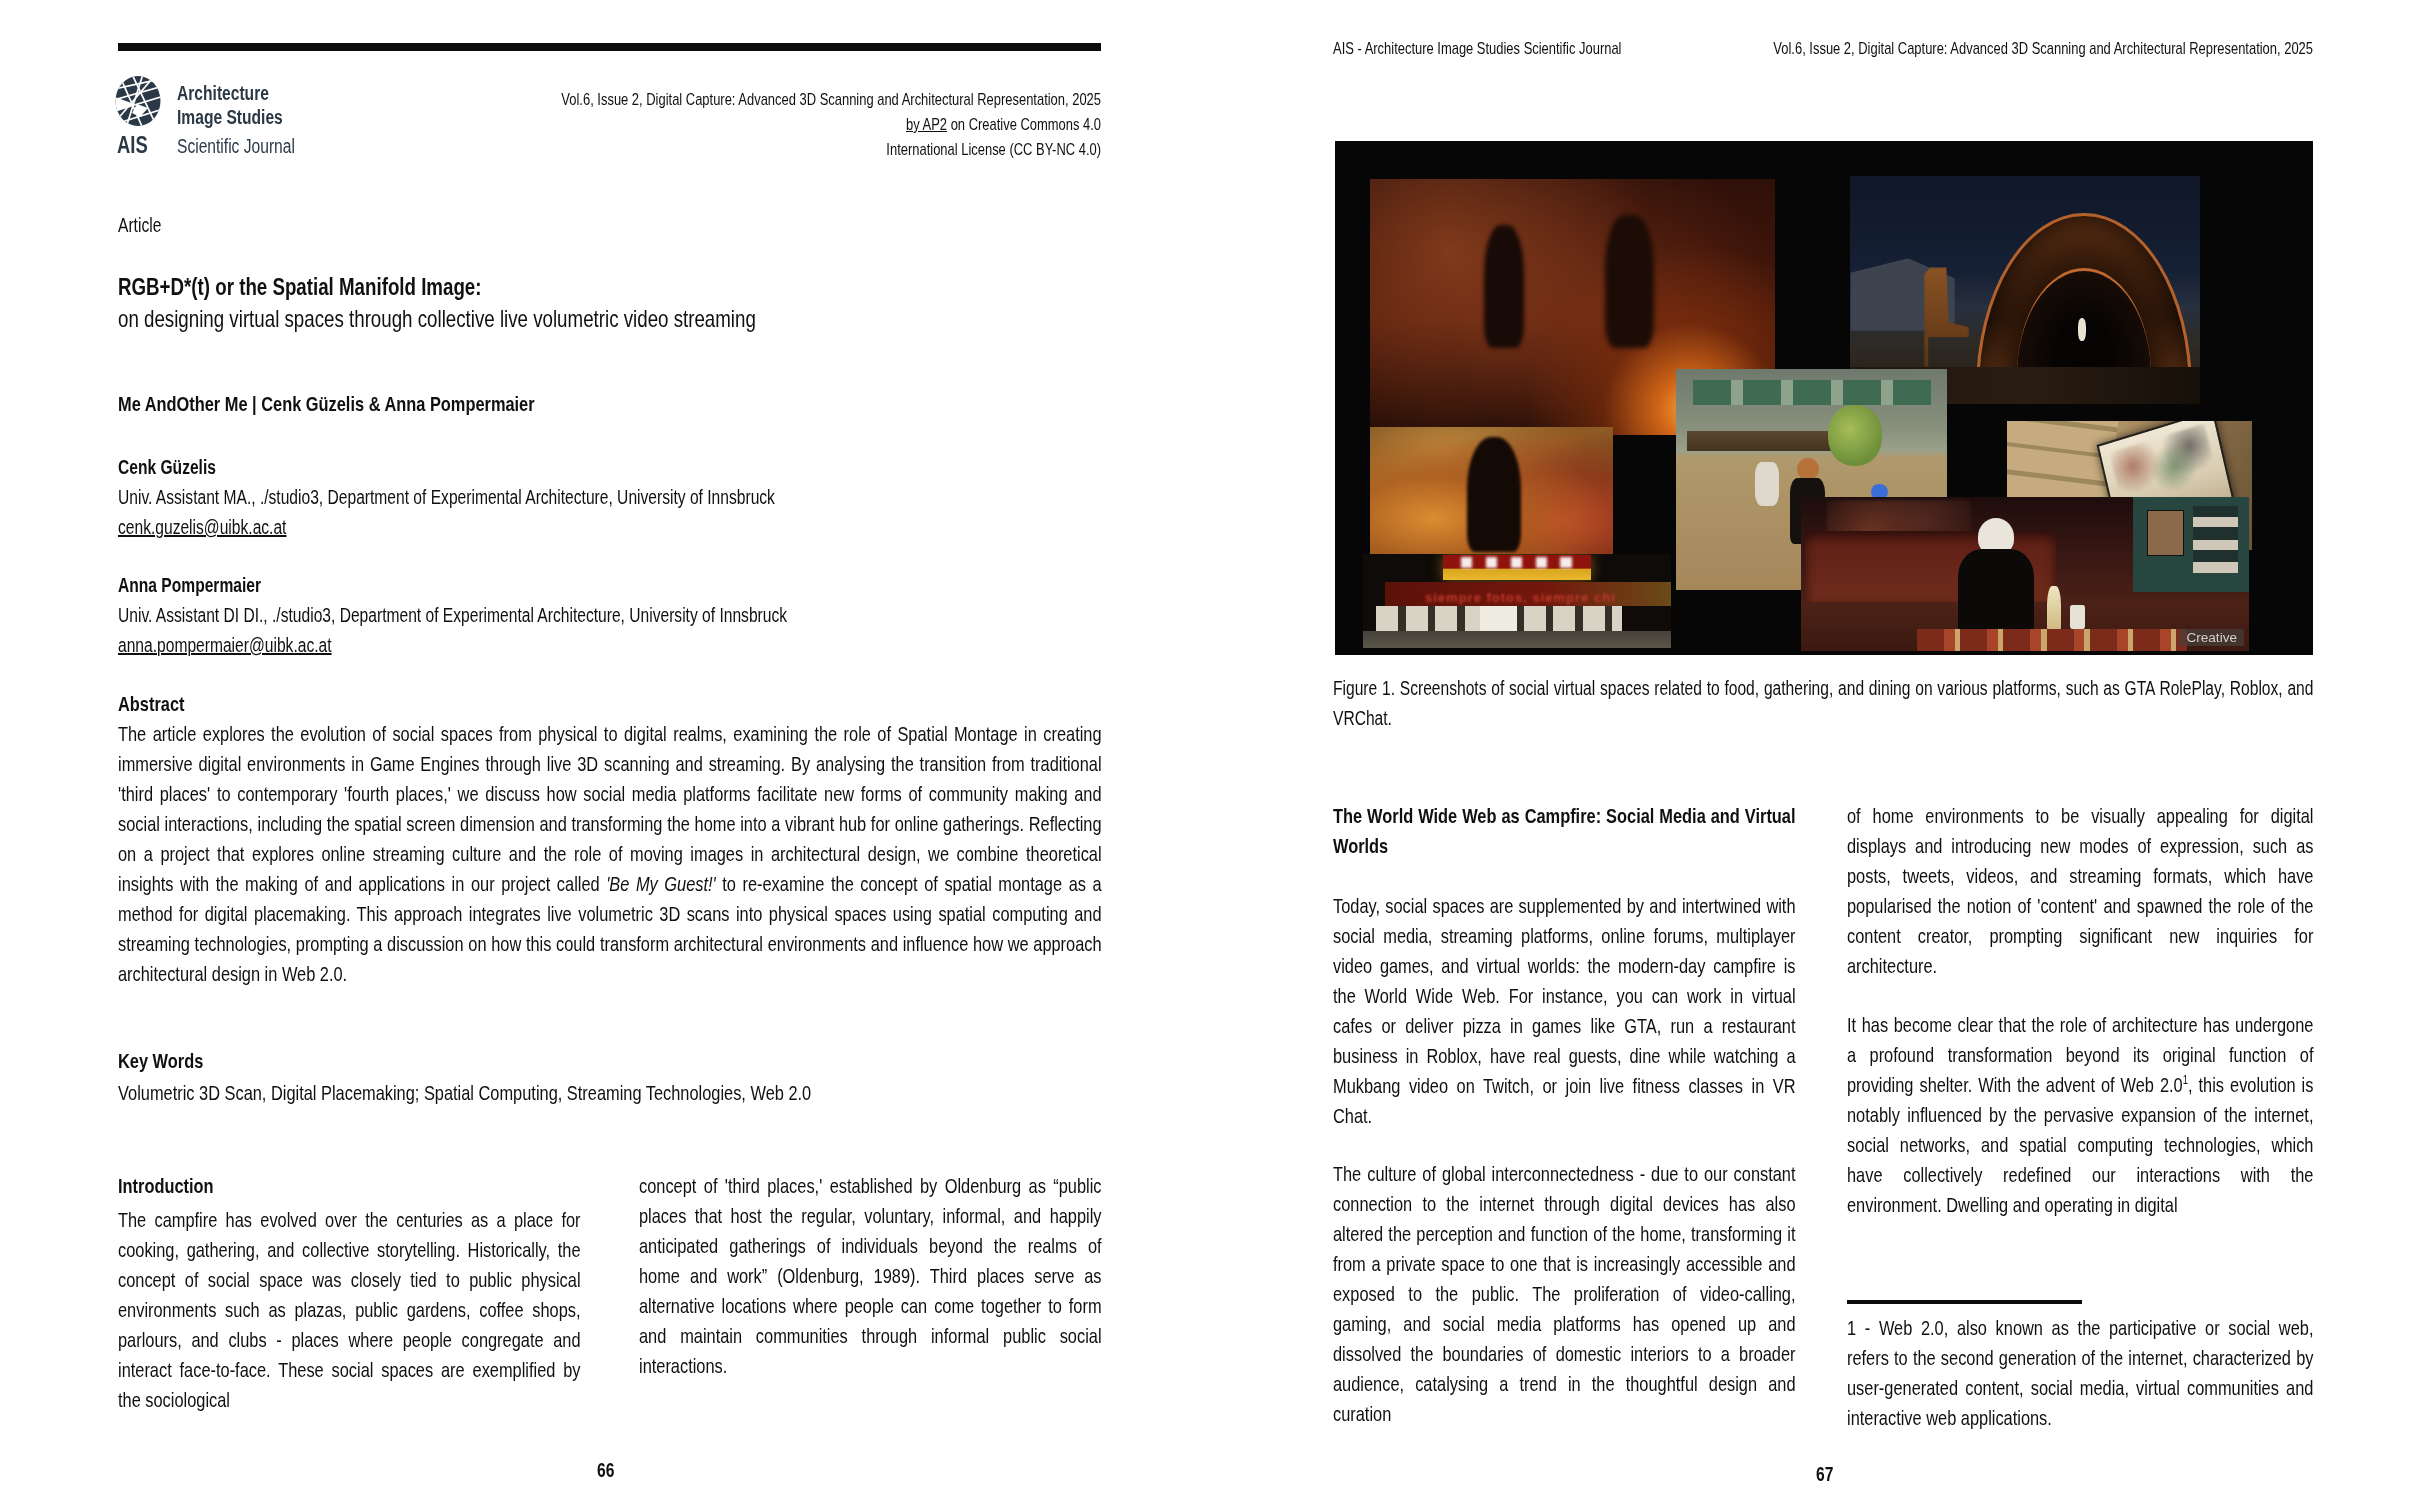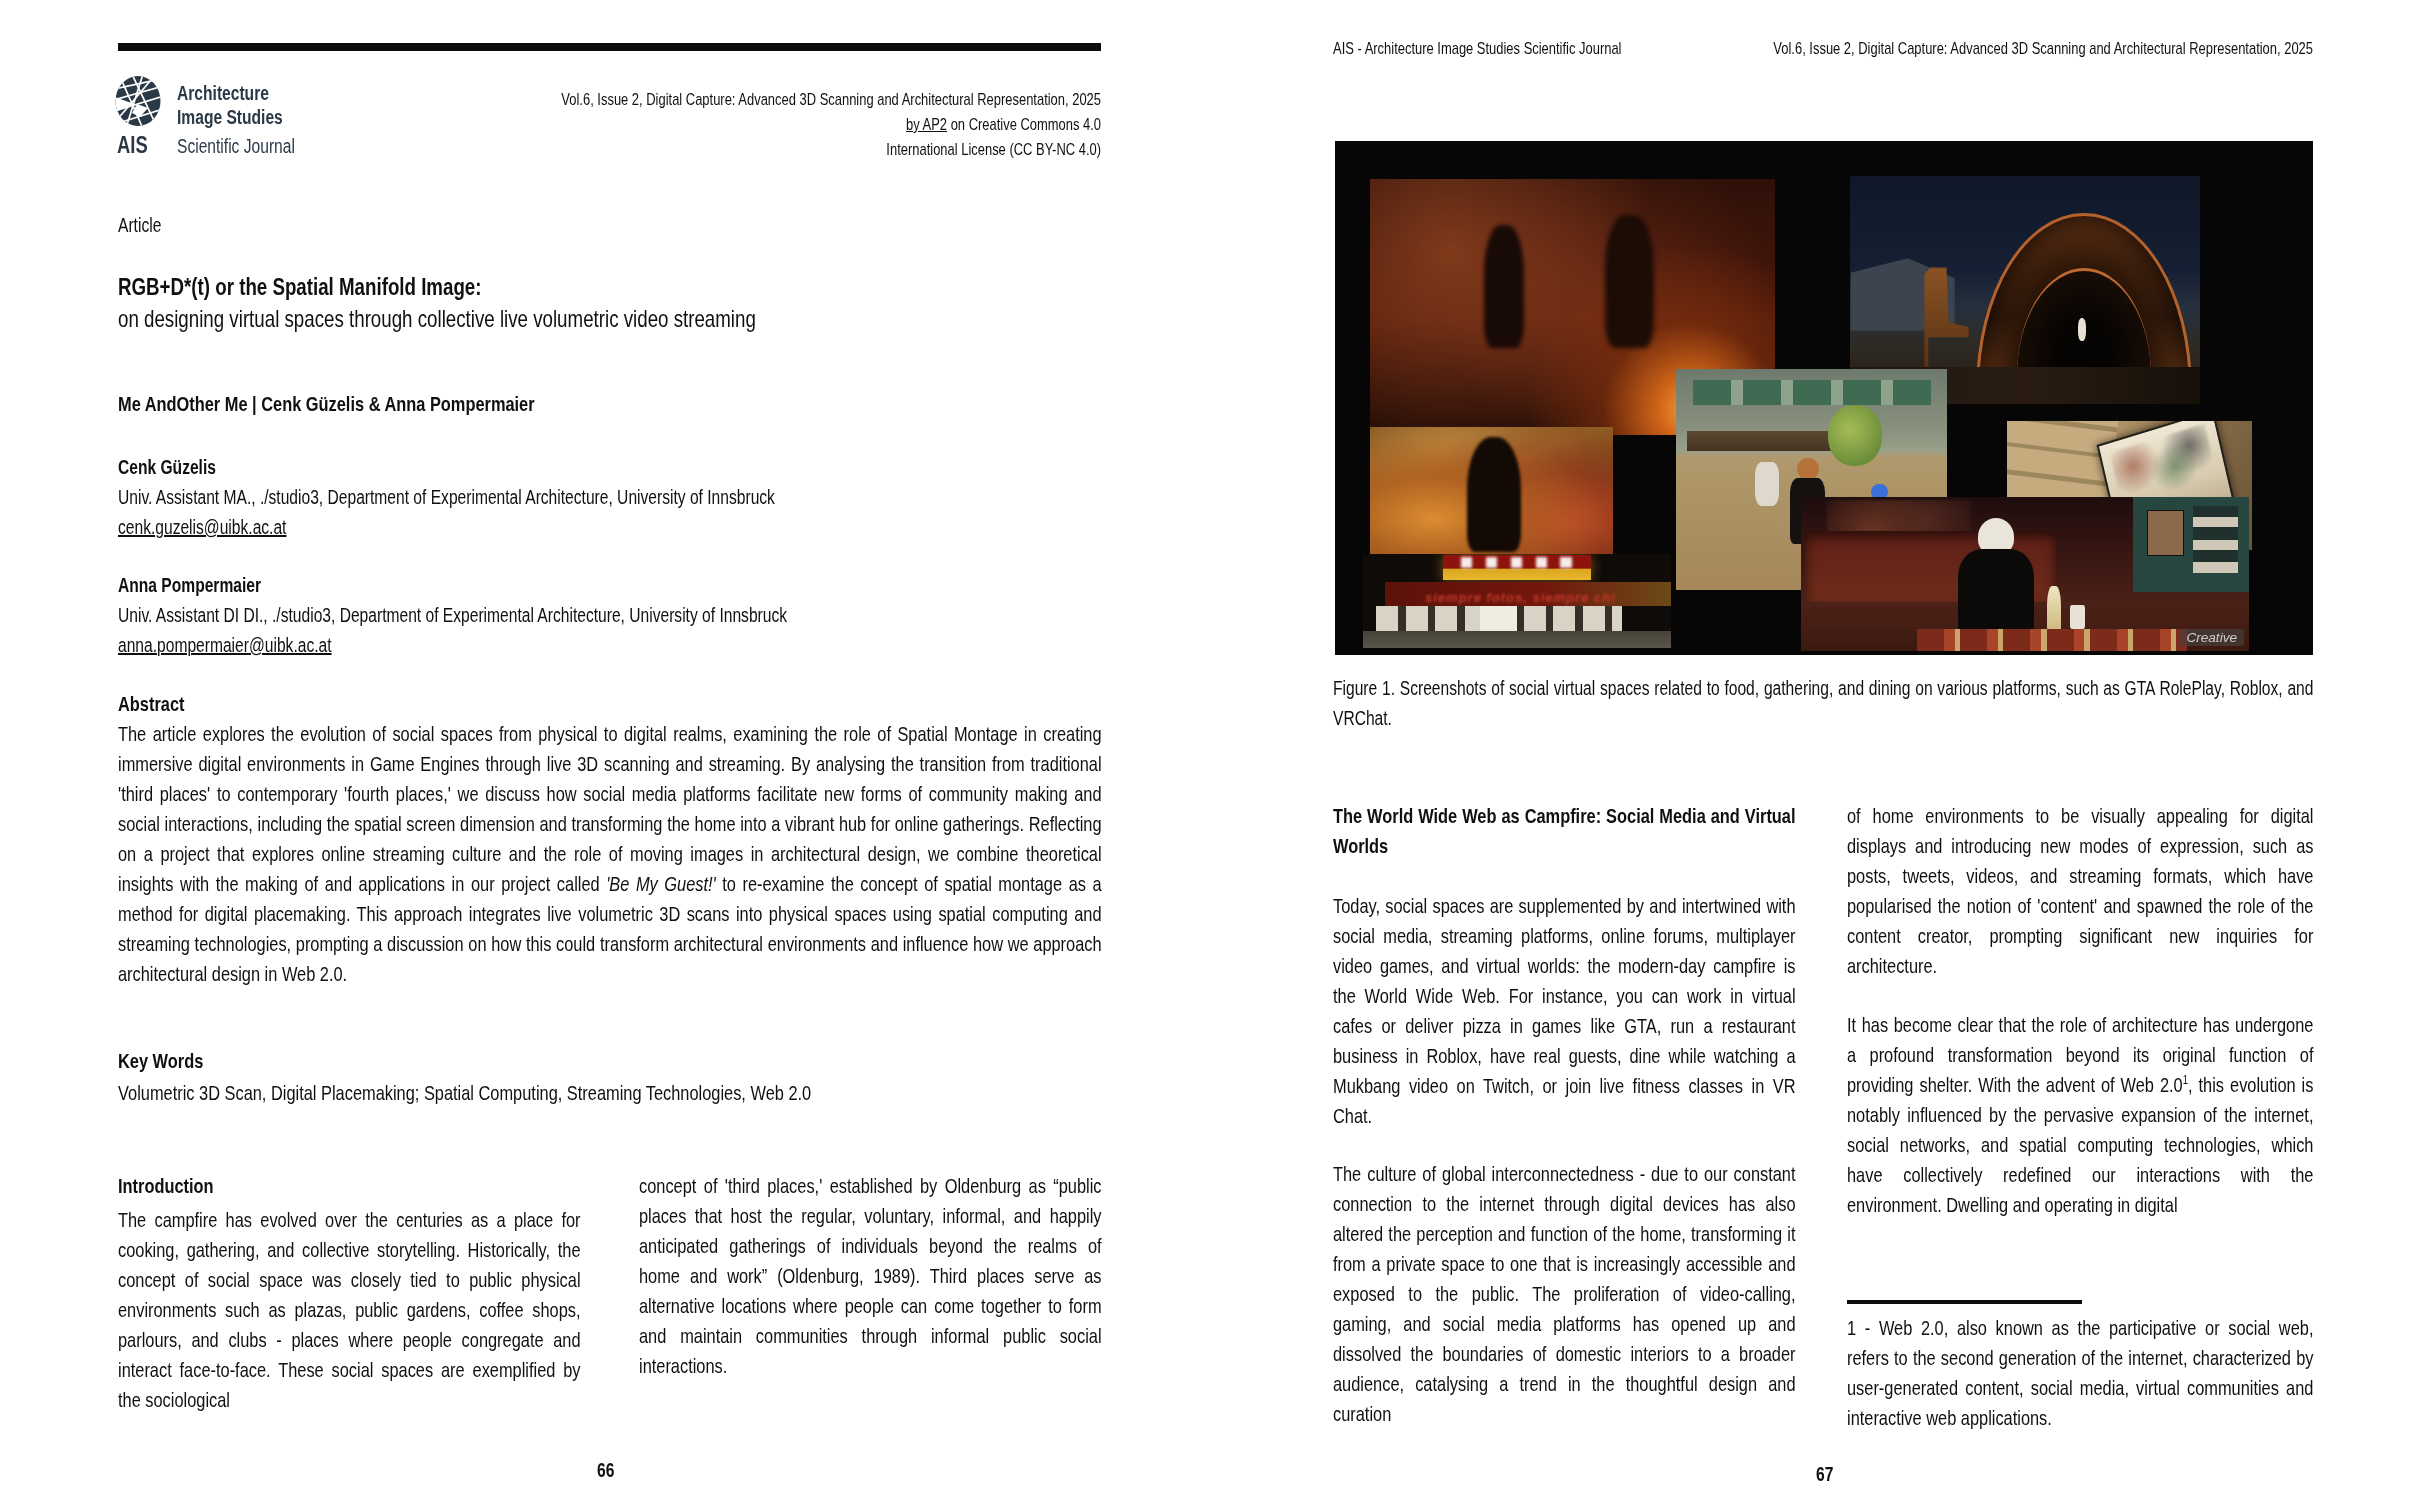--- a/index.html
+++ b/index.html
@@ -14,21 +14,21 @@
   .condR{transform:scaleX(0.78);transform-origin:100% 0;text-align:right;}
   .just{text-align:justify;}
   .b{font-weight:bold;}
   .navy{color:#2b3947;}
   .body-txt{font-size:21px;line-height:30px;}
   .small-txt{font-size:16.6px;line-height:25px;}
   .underline{text-decoration:underline;}
   .it{font-style:italic;}
   .sup{vertical-align:super;font-size:58%;line-height:0;}
   
-  .fig{background:#060606;overflow:hidden;font-style:italic;}
+  .fig{background:#060606;overflow:hidden;}
   .tile{position:absolute;overflow:hidden;}
   .settings-chip{
     position:absolute;right:1.2%;bottom:3%;
     color:#cfcfcf;font-size:13.6px;line-height:13.6px;
     background:rgba(70,66,60,.65);padding:2px 7px;border-radius:2px;
     filter:blur(0.3px);
   }
   .store-sign-text{
     position:absolute;left:14%;top:34%;width:80%;
     color:#c0392b;font-size:13px;letter-spacing:1px;font-weight:bold;

